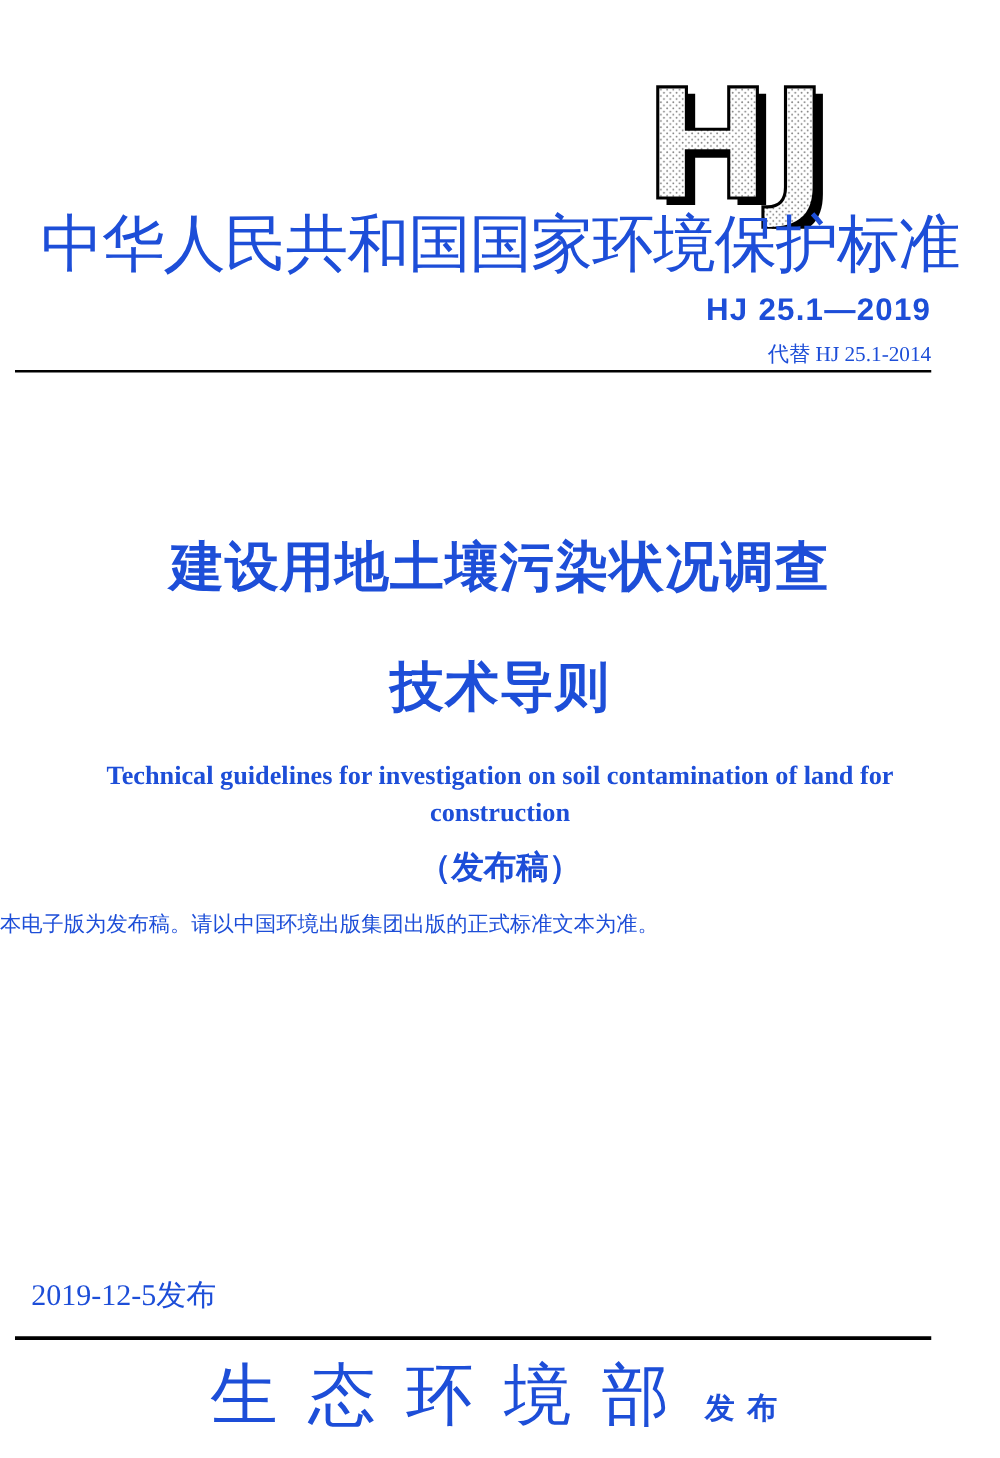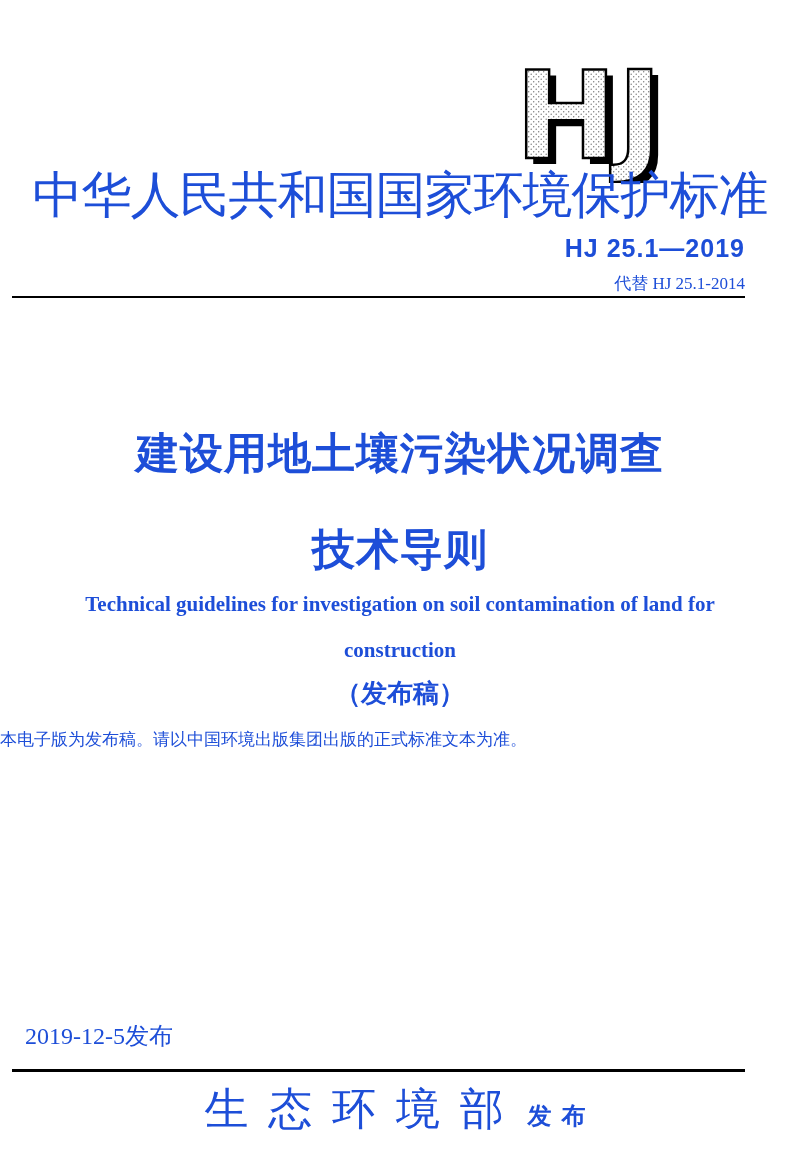--- a/index.html
+++ b/index.html
@@ -104,21 +104,21 @@
   .title-en {
     position: absolute;
     left: 0;
     width: 100%;
     text-align: center;
     font-family: "Liberation Serif", "DejaVu Serif", serif;
     font-weight: bold;
     font-size: 21px;
     white-space: nowrap;
   }
-  .title-en.l1 { top: 592px; }
+  .title-en.l1 { top: 608px; }
   .title-en.l2 { top: 638px; }
 
   .draft {
     position: absolute;
     top: 676px;
     left: 0;
     width: 100%;
     text-align: center;
     font-family: "Liberation Sans", "DejaVu Sans", sans-serif;
     font-weight: bold;
@@ -155,21 +155,21 @@
     position: absolute;
     top: 1080px;
     left: 0;
     width: 100%;
     display: flex;
     justify-content: center;
     align-items: baseline;
   }
   .issuer-name {
     font-family: "Liberation Serif", "DejaVu Serif", serif;
-    font-size: 44px;
+    font-size: 54px;
     letter-spacing: 0.45em;
     white-space: nowrap;
   }
   .issuer-suffix {
     font-family: "Liberation Sans", "DejaVu Sans", sans-serif;
     font-weight: bold;
     font-size: 24px;
     letter-spacing: 10px;
     margin-left: 4px;
     white-space: nowrap;

